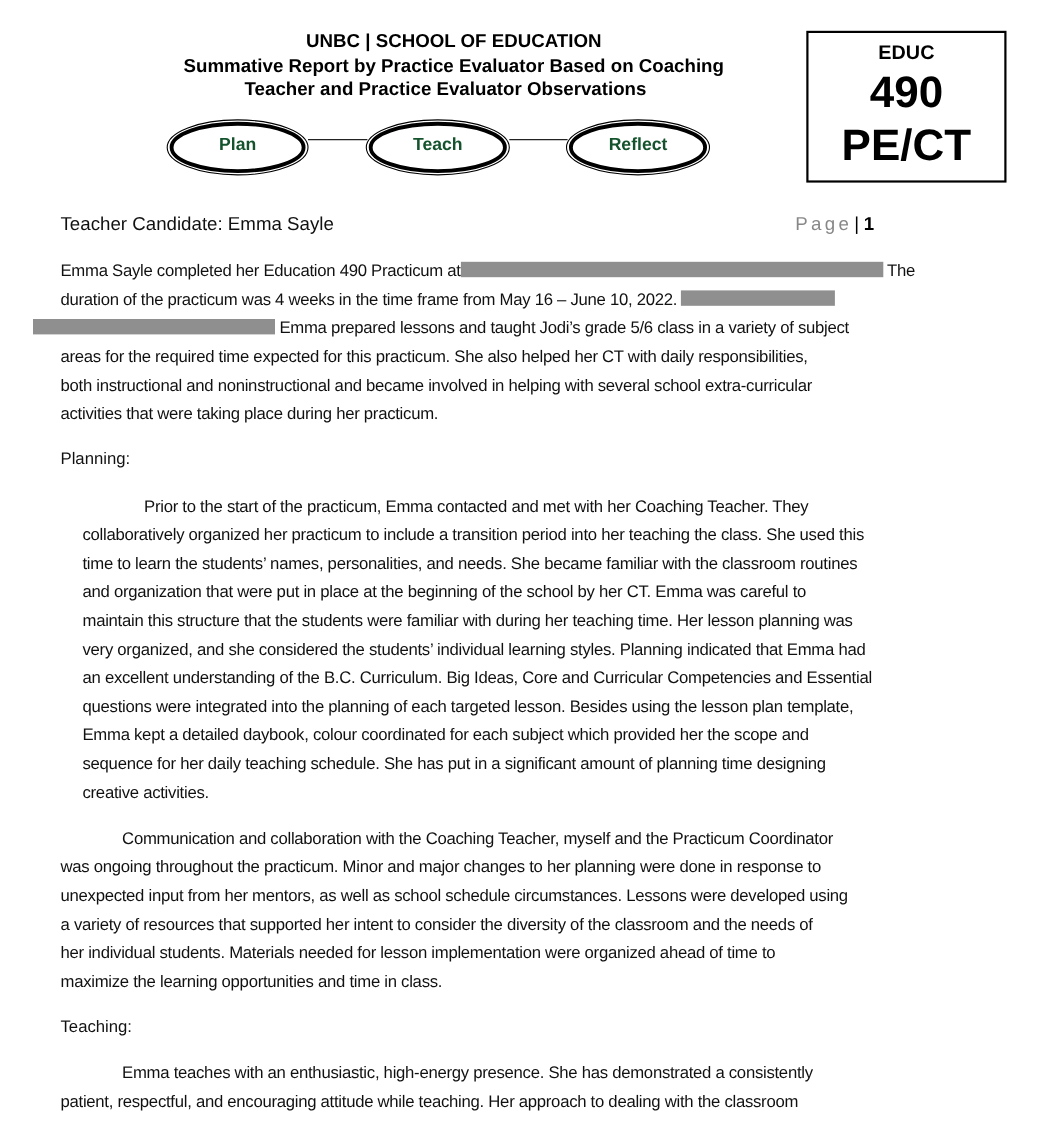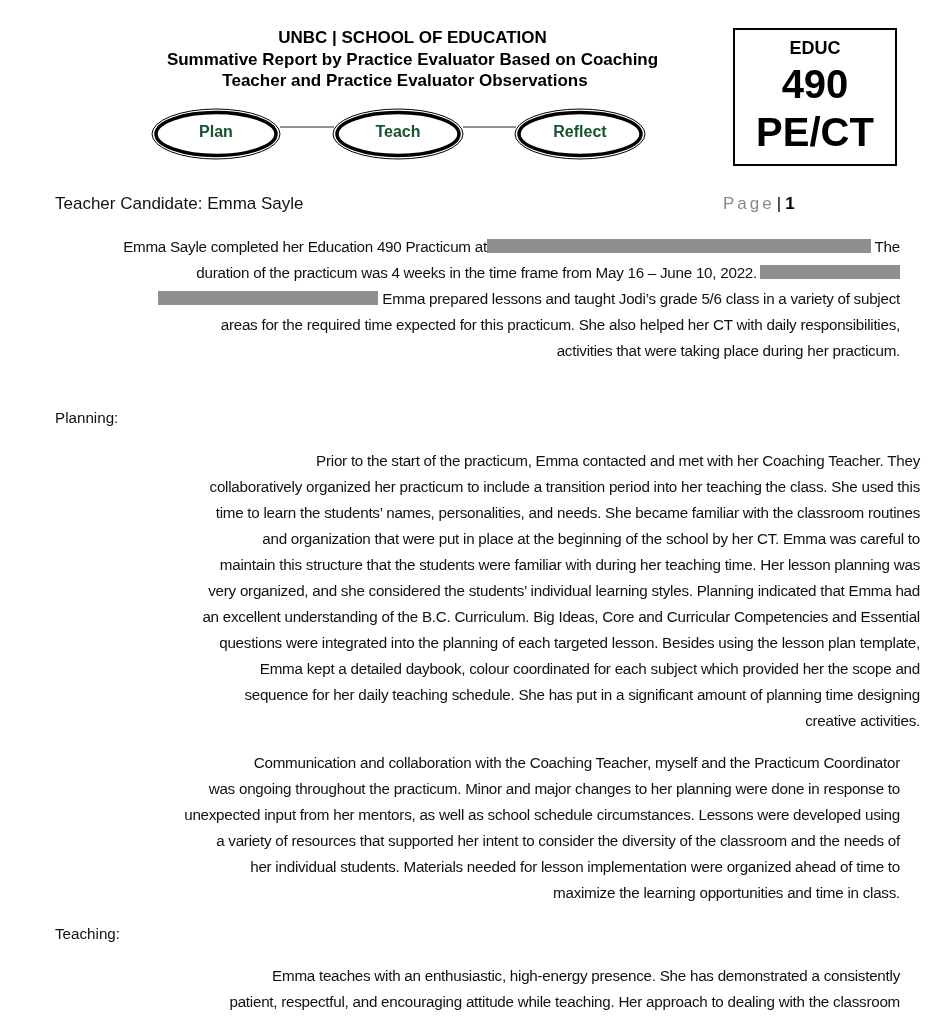--- a/index.html
+++ b/index.html
@@ -7,39 +7,39 @@
   .page { position: absolute; left: 0; top: 0; width: 945px; height: 928px; background: #fff; }
 
   .hdr { position: absolute; left: 120px; width: 585px; text-align: center;
          font-family: "Liberation Sans", sans-serif; font-weight: bold; color: #000; line-height: 21px; }
   .hdr-l1 { top: 27px; font-size: 17px; }
   .hdr-l2 { top: 49px; font-size: 17px; }
   .hdr-l3 { top: 70px; font-size: 17px; left: 125px; width: 560px; }
 
   .course-box { position: absolute; left: 733px; top: 28px; width: 160px; height: 134px;
                 border: 2.5px solid #000; text-align: center; font-family: "Liberation Sans", sans-serif;
-                font-weight: bold; color: #000; }
+                font-weight: bold; color: #000; padding-left: 18px; }
   .course-box .c1 { position: absolute; top: 8px; left: 0; right: 0; font-size: 18px; }
   .course-box .c2 { position: absolute; top: 32px; left: 0; right: 0; font-size: 40px; line-height: 44px; }
   .course-box .c3 { position: absolute; top: 80px; left: 0; right: 0; font-size: 40px; line-height: 44px; }
 
   .flow { position: absolute; left: 150px; top: 107px; width: 500px; height: 54px; }
   .flow svg { position: absolute; left: 0; top: 0; }
   .oval-label { position: absolute; top: 16px; width: 130px; text-align: center;
                 font-family: "Liberation Sans", sans-serif; font-weight: bold; font-size: 16px; color: #14532d; }
 
   .cand { position: absolute; left: 55px; top: 194px; font-family: "Liberation Sans", sans-serif;
           font-size: 17px; color: #111; }
   .pagenum { position: absolute; left: 723px; top: 194px; font-family: "Liberation Sans", sans-serif;
              font-size: 17px; color: #888; letter-spacing: 3px; }
   .pagenum .sep { color: #000; letter-spacing: 0; margin-left: 2px; }
   .pagenum .num { color: #000; font-weight: bold; letter-spacing: 0; margin-left: 4px; }
 
   .body { position: absolute; left: 55px; width: 845px; font-family: "Liberation Sans", sans-serif;
-          font-size: 15.2px; color: #111; line-height: 26px; letter-spacing: -0.25px; text-align: right; }
+          font-size: 15.2px; color: #111; line-height: 26px; letter-spacing: -0.25px; }
   .line { display: block; white-space: nowrap; height: 26px; }
   .indent { padding-left: 56px; }
   .redact { display: inline-block; background: #8f8f8f; height: 14px; vertical-align: -1px; }
   .section-label { position: absolute; left: 55px; font-family: Liberation Sans, sans-serif;
                    font-size: 15.2px; color: #111; text-align: right; }
 </style>
 </head>
 <body>
 
 <div class="page">
@@ -87,20 +87,21 @@
       <span>The</span>
     </span>
     <span class="line">
       <span>duration of the practicum was 4 weeks in the time frame from May 16 – June 10, 2022.</span><span class="redact" style="width:140px; margin-left:3px;"></span>
     </span>
     <span class="line" style="margin-left:-25px;">
       <span class="redact" style="width:220px;"></span>
       <span>Emma prepared lessons and taught Jodi’s grade 5/6 class in a variety of subject</span>
     </span>
     <span class="line">areas for the required time expected for this practicum.  She also helped her CT with daily responsibilities,</span>
+    <span class="line">both instructional and noninstructional and became involved in helping with several school extra-curricular</span>
     <span class="line">activities that were taking place during her practicum.</span>
   </div>
 
   <div class="section-label" style="top:409px;">Planning:</div>
 
   <div class="body" style="top:448px;margin-left:20px;">
     <span class="line indent">Prior to the start of the practicum, Emma contacted and met with her Coaching Teacher.  They</span>
     <span class="line">collaboratively organized her practicum to include a transition period into her teaching the class. She used this</span>
     <span class="line">time to learn the students’ names, personalities, and needs.  She became familiar with the classroom routines</span>
     <span class="line">and organization that were put in place at the beginning of the school by her CT.  Emma was careful to</span>

